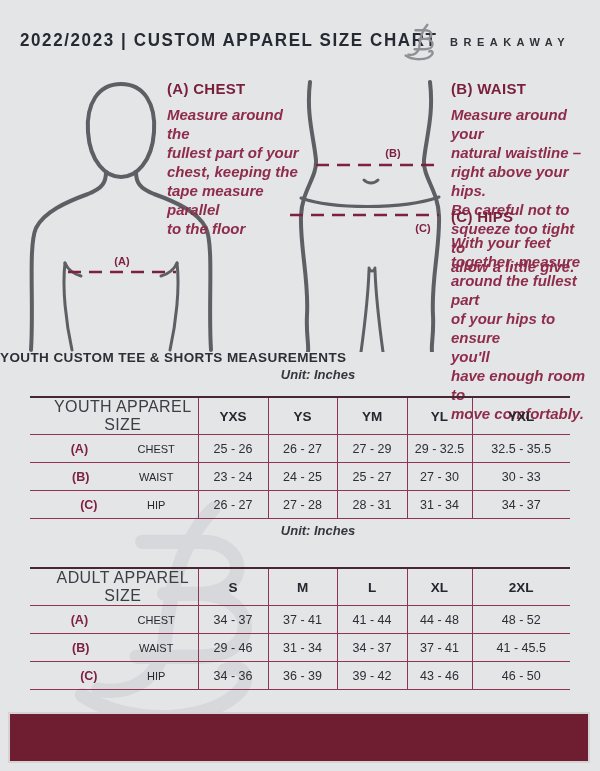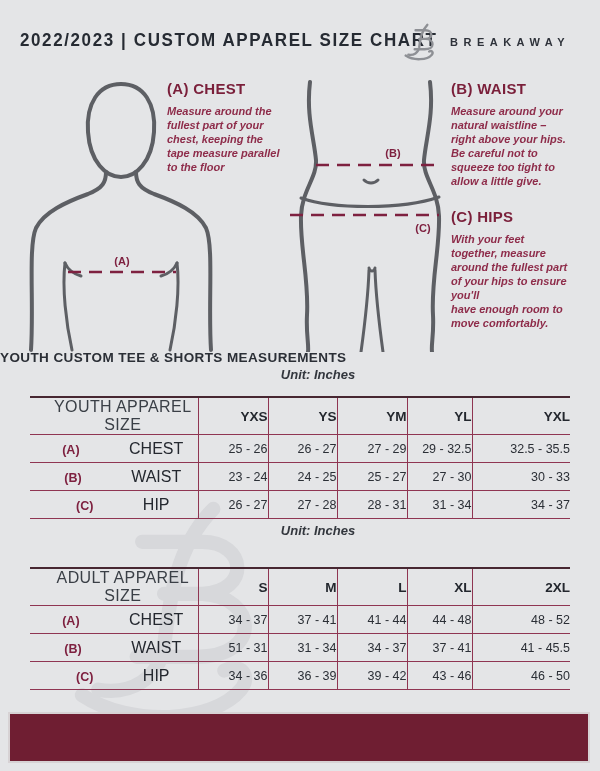--- a/index.html
+++ b/index.html
@@ -26,21 +26,21 @@
   
   .figure-svg { position:absolute; }
   .fig-left  { left:18px;  top:78px; }
   .fig-mid   { left:290px; top:80px; }
   .guide-block { position:absolute; }
   .guide-heading {
     font-size:15px; font-weight:700; color:#7a1f3a; letter-spacing:.3px;
     margin-bottom:8px;
   }
   .guide-text {
-    font-size:11px; font-style:italic; font-weight:600; color:#8e2c4a;
+    font-size:15px; font-style:italic; font-weight:600; color:#8e2c4a;
     line-height:1.27; white-space:pre-line;
   }
   .gb-chest { left:167px; top:80px;  width:140px; }
   .gb-waist { left:451px; top:80px;  width:140px; }
   .gb-hips  { left:451px; top:208px; width:142px; }
   
   .watermark {
     position:absolute; left:55px; top:498px; width:240px; height:230px;
     z-index:0; pointer-events:none;
   }
@@ -49,29 +49,29 @@
   .sec-youth-title { top:350px; } .sec-adult-title { top:521px; }
   .tbl-title { text-align:left; font-size:13.5px; font-weight:700; color:#2b2f36; letter-spacing:.4px; }
   .tbl-unit  { text-align:center; font-size:13px; font-style:italic; font-weight:600; color:#33373e; margin-top:2px;padding-left:36px; }
   .size-table {
     position:absolute; left:30px; width:540px; z-index:1;
     border-collapse:collapse; table-layout:fixed;
     border-top:2.5px solid #472732; background:transparent;
   }
   .tbl-youth { top:396px; } .tbl-adult { top:567px; }
   .size-table td, .size-table th { border-bottom:1.5px solid #8f3552; padding:0; }
-  .size-table td + td, .size-table th + th { border-left:1.5px solid #8f3552;text-align:right; }
+  .size-table td + td, .size-table th + th { border-left:1.5px solid #8f3552; }
   .size-table tr { height:28px; }
   .size-table tr.hdr { height:31px; }
   .cell-first { text-align:left; padding-left:18px !important; font-size:13px; }
   .hdr .cell-first { font-weight:400; letter-spacing:.4px; color:#3a3f46; font-size:16px; }
   .hdr th { font-size:13.5px; font-weight:700; text-align:center; color:#23272e; }
   .size-table td { font-size:12.5px; text-align:center; color:#2b2f36; }
   .row-marker { font-weight:700; color:#7e2140; }
-  .row-label  { font-weight:400; color:#24282f; font-size:16px;margin-left:46px; }
+  .row-label  { font-weight:400; color:#24282f; font-size:11px;margin-left:46px; }
   
   .footer-bar {
     position:absolute; left:8px; top:712px; width:582px; height:51px;
     background:#6f1e32; border:2px solid #d7d2d4; z-index:1;
   }
   
   .marker-label { font-family:"Liberation Sans","DejaVu Sans",sans-serif; font-size:11px; font-weight:700; fill:#7e2140; }
 </style>
 </head>
 <body>
@@ -232,21 +232,21 @@
       <tr>
         <td class="cell-first"><span class="row-marker">(A)</span> <span class="row-label">CHEST</span></td>
         <td>34 - 37</td>
         <td>37 - 41</td>
         <td>41 - 44</td>
         <td>44 - 48</td>
         <td>48 - 52</td>
       </tr>
       <tr>
         <td class="cell-first"><span class="row-marker">(B)</span> <span class="row-label">WAIST</span></td>
-        <td>51 - 31</td>
+        <td>29 - 46</td>
         <td>31 - 34</td>
         <td>34 - 37</td>
         <td>37 - 41</td>
         <td>41 - 45.5</td>
       </tr>
       <tr>
         <td class="cell-first"><span class="row-marker">(C)</span> <span class="row-label">HIP</span></td>
         <td>34 - 36</td>
         <td>36 - 39</td>
         <td>39 - 42</td>

